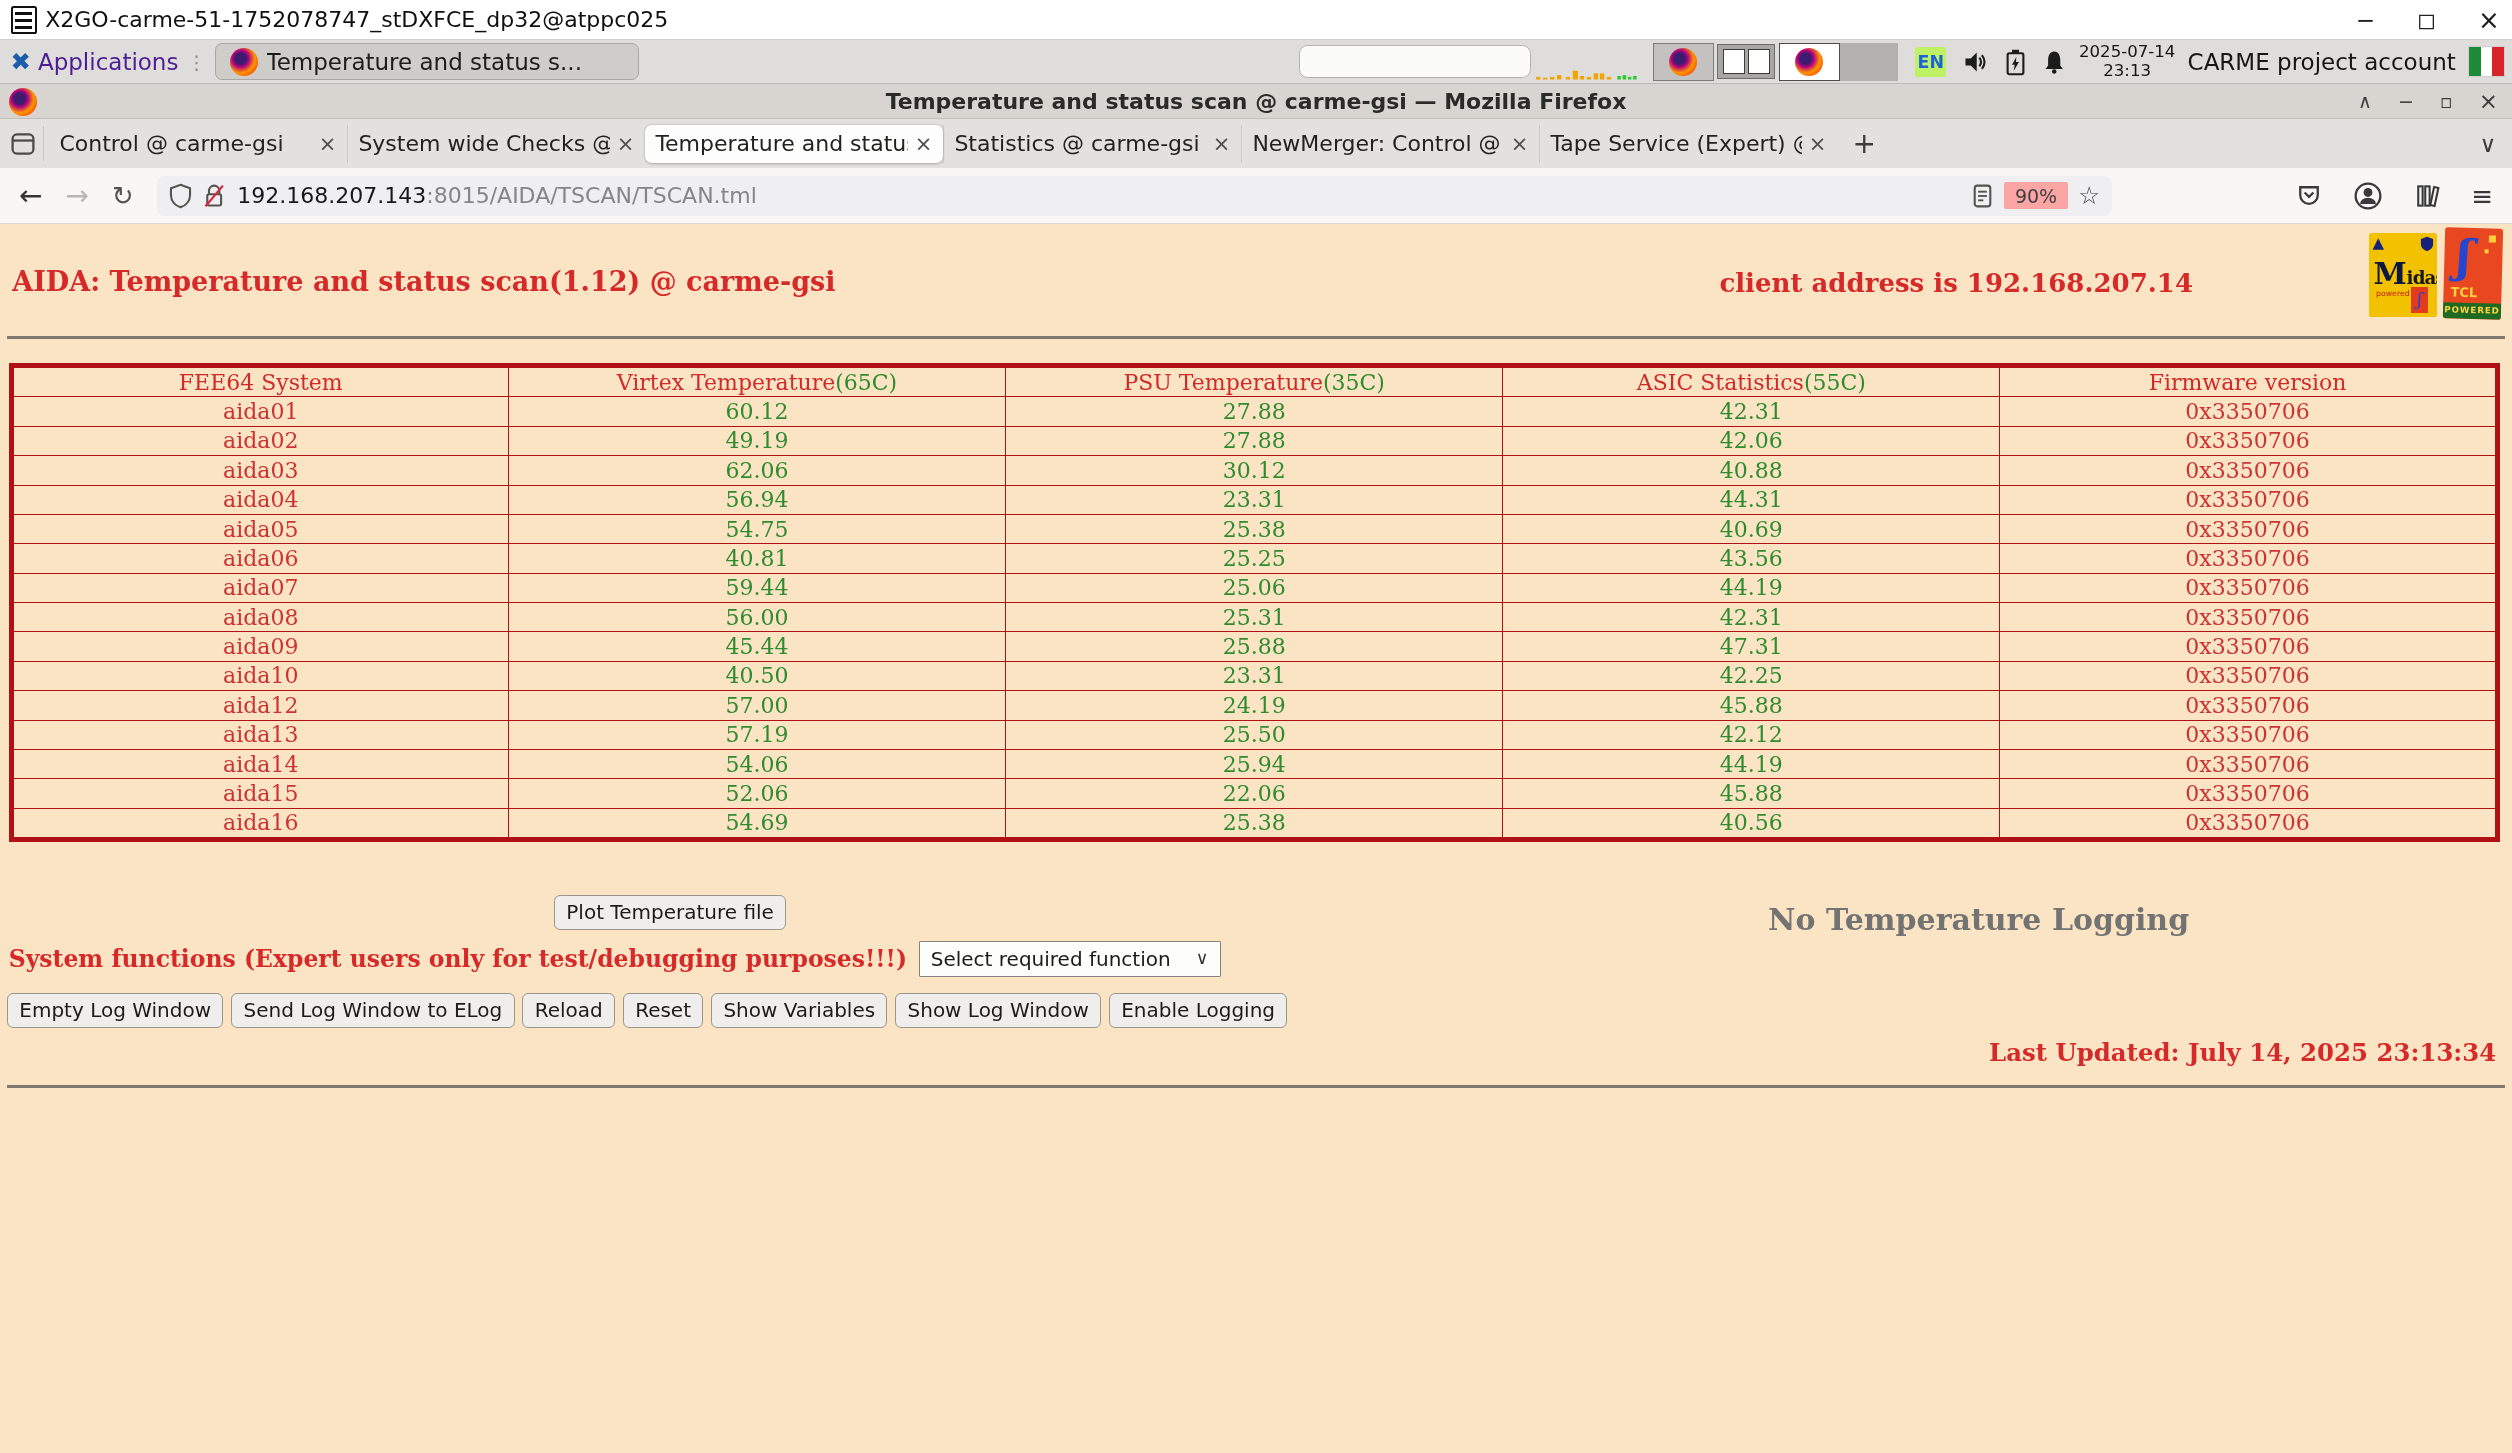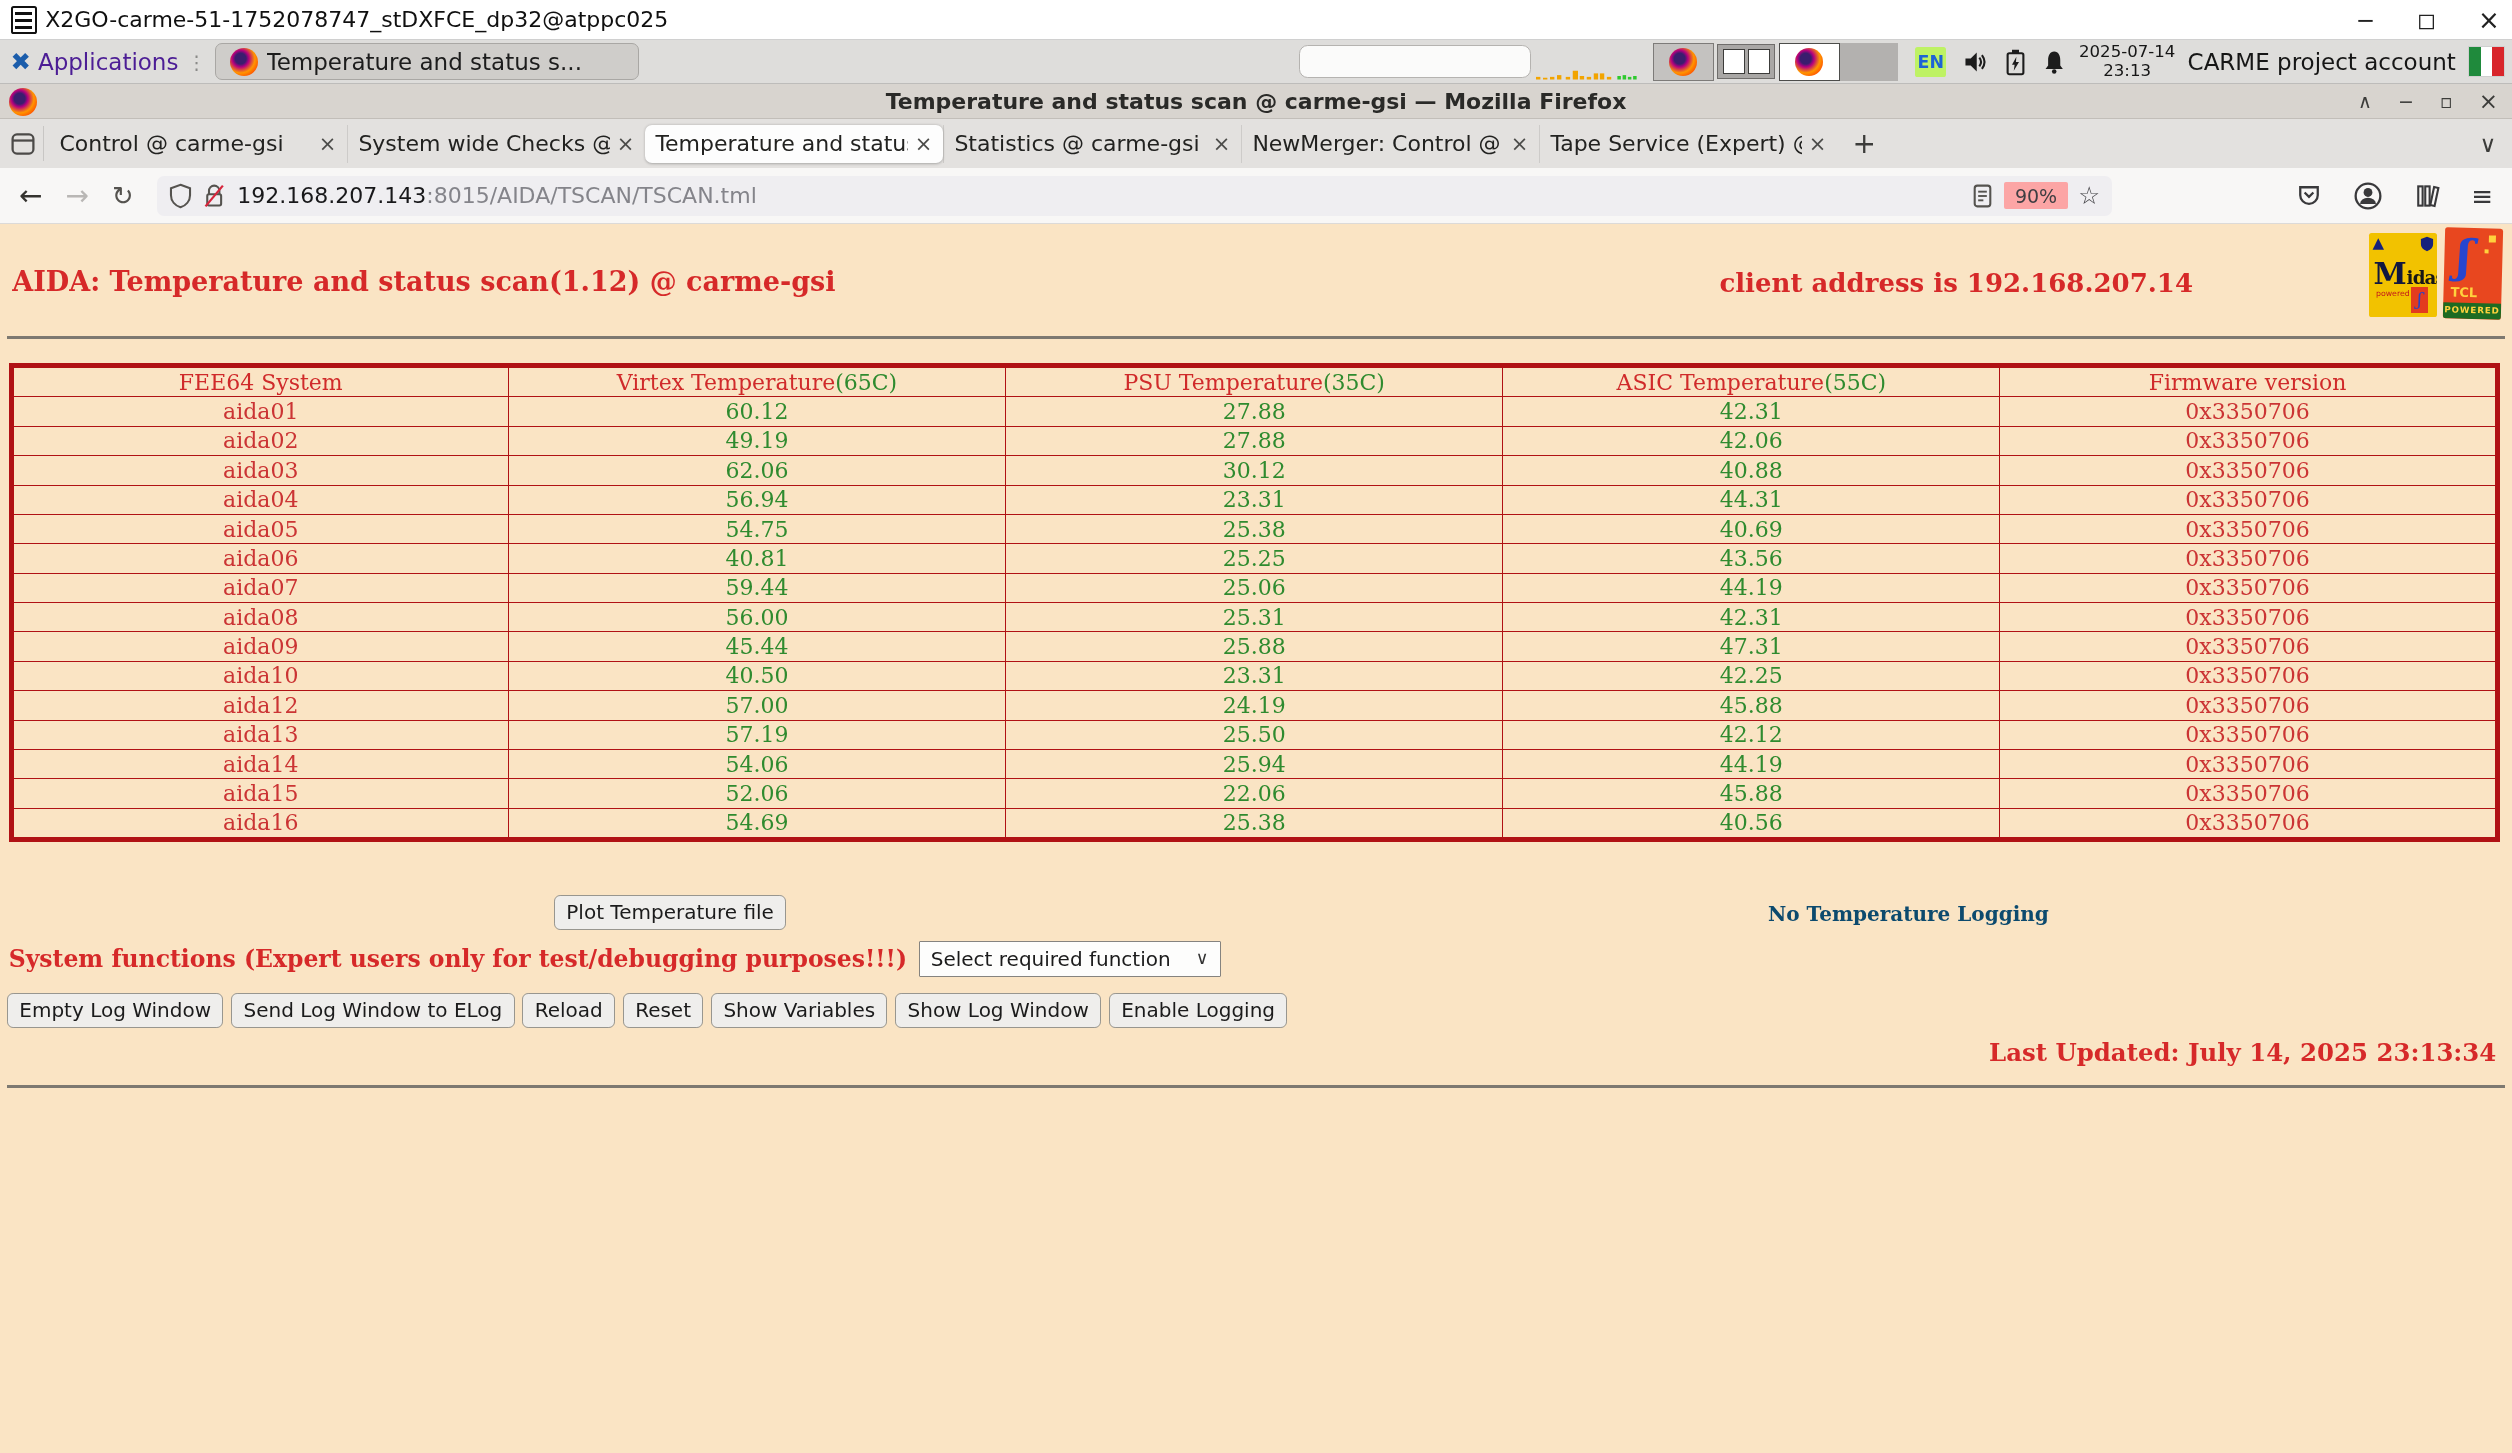--- a/index.html
+++ b/index.html
@@ -90,21 +90,21 @@
   .tscan-table { position:absolute; top:139px; left:8.7px; width:2491px; border-collapse:collapse; border:5.2px solid #b01114; }
   .tscan-table th, .tscan-table td { border:1.7px solid #b01114; text-align:center; font-size:22px; font-weight:normal; padding:1.7px 3.5px; height:26px; font-family:"DejaVu Serif",serif; }
   .tscan-table th { color:#d02a2a; }
   .tscan-table th .limit { color:#2f8b2f; }
   .c-red { color:#cb3434; }
   .c-green { color:#2f8b2f; }
   .tscan-table col { width:20%; }
   
   .plot-btn { position:absolute; top:671px; left:554px; }
   .btn { font-family:"DejaVu Sans",sans-serif; font-size:20px; color:#1b1b1b; background:#efeeec; border:1.7px solid #98968f; border-radius:6.1px; padding:4.4px 11.3px; }
-  .no-logging { position:absolute; top:678px; left:1768px; font-size:20px; font-weight:bold; color:#0c4a6e; }
+  .no-logging { position:absolute; top:678px; left:1768px; font-size:30px; font-weight:bold; color:#737373; }
   .sysfunc { position:absolute; top:717px; left:8.7px; display:flex; align-items:center; gap:12.2px; }
   .sysfunc .lbl { font-size:23.5px; font-weight:bold; color:#d62929; }
   .selwrap { position:relative; }
   .selwrap select { -webkit-appearance:none; appearance:none; font-family:"DejaVu Sans",sans-serif; font-size:20px; color:#1b1b1b; background:#fdfdfc; border:1.7px solid #85837f; border-radius:1px; padding:5.2px 49px 5.2px 10.5px; }
   .selwrap .chev { position:absolute; right:12.2px; top:7px; font-size:17.4px; color:#333; pointer-events:none; }
   .action-row { position:absolute; top:769px; left:7px; display:flex; gap:7.8px; }
   .last-updated { position:absolute; top:814px; right:15.7px; font-size:24.4px; font-weight:bold; color:#d62929; }
   svg { display:block; }
 </style>
 </head>
@@ -307,21 +307,21 @@
         <col>
         <col>
         <col>
         <col>
       </colgroup>
     <thead>
       <tr>
         <th><span>FEE64 System</span><span class="limit"></span></th>
         <th><span>Virtex Temperature</span><span class="limit">(65C)</span></th>
         <th><span>PSU Temperature</span><span class="limit">(35C)</span></th>
-        <th><span>ASIC Temperature</span><span class="limit">(55C)</span></th>
+        <th><span>ASIC Statistics</span><span class="limit">(55C)</span></th>
         <th><span>Firmware version</span><span class="limit"></span></th>
       </tr>
     </thead>
     <tbody>
     <tr>
       <td class="c-red">aida01</td>
       <td class="c-green">60.12</td>
       <td class="c-green">27.88</td>
       <td class="c-green">42.31</td>
       <td class="c-red">0x3350706</td>

